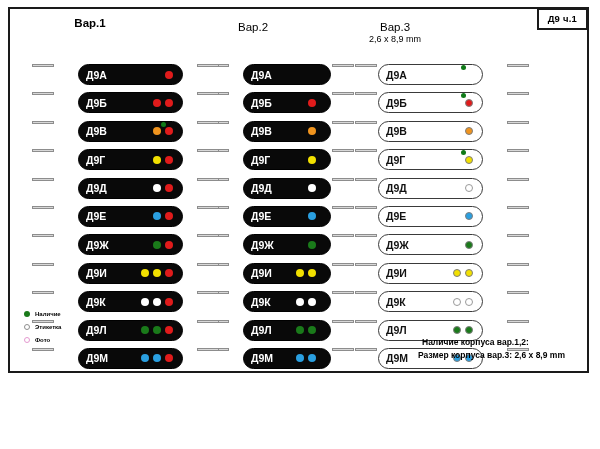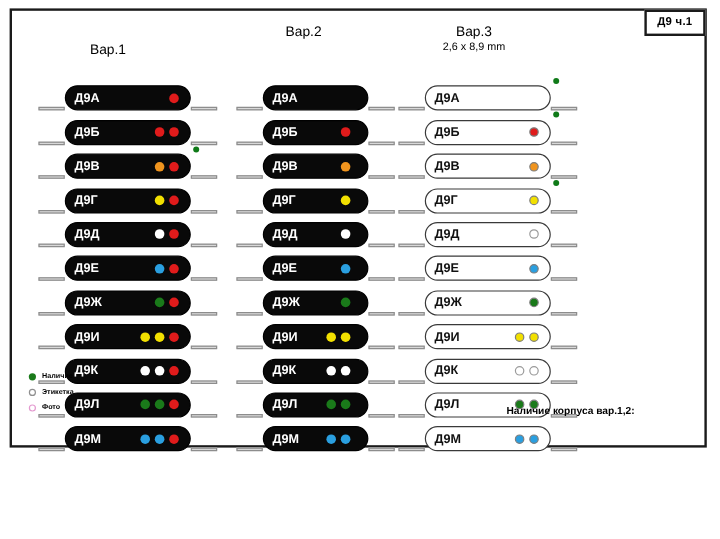--- a/index.html
+++ b/index.html
@@ -33,21 +33,21 @@
   .col-head .sub{
     display:block;font-size:9px;font-weight:normal;margin-top:1px;letter-spacing:0px;
   }
   
   .col{position:absolute;top:55px;}
   #col1{left:22px;}
   #col2{left:187px;}
   #col3{left:322px;}
   .row{
     position:relative;height:28.4px;
-    display:flex;align-items:flex-end;
+    display:flex;align-items:flex-start;gap:24px;
   }
   
   .lead{
     height:3px;background:#d8d8d8;border:1px solid #8d8d8d;
     box-sizing:border-box;flex:none;
   }
   .lead.l{width:22px;}
   .lead.r{width:22px;}
   
   .cap{
@@ -105,21 +105,21 @@
   #cap-r2{left:408px;bottom:11px;}
 </style>
 </head>
 <body>
 
 <div id="sheet">
   <div id="frame">
 
     <div id="badge">Д9 ч.1</div>
 
-    <div class="col-head" style="left:5px;top:27px;">
+    <div class="col-head" style="left:5px;top:8px;font-weight:bold;">
       <span>Вар.1</span>
     </div>
     <div class="col-head" style="left:168px;top:12px;">
       <span>Вар.2</span>
     </div>
     <div class="col-head" style="left:310px;top:12px;">
       <span>Вар.3</span>
       <span class="sub">2,6 x 8,9 mm</span>
     </div>
 
@@ -491,15 +491,16 @@
           <span class="lg-dot" style="background: rgb(255, 255, 255); border: 1.5px solid rgb(143, 143, 143);"></span>
           <span class="lg-txt">Этикетка</span>
         </div>
         <div class="lg-row">
           <span class="lg-dot" style="background: rgb(255, 255, 255); border: 1.5px solid rgb(228, 154, 208);"></span>
           <span class="lg-txt">Фото</span>
         </div>
       </div>
 
     <div class="cap-txt" id="cap-r1">Наличие корпуса вар.1,2:</div>
+    <div class="cap-txt" id="cap-r2">Размер корпуса вар.3: 2,6 x 8,9 mm</div>
 
   </div>
 </div>
 
 </body></html>

